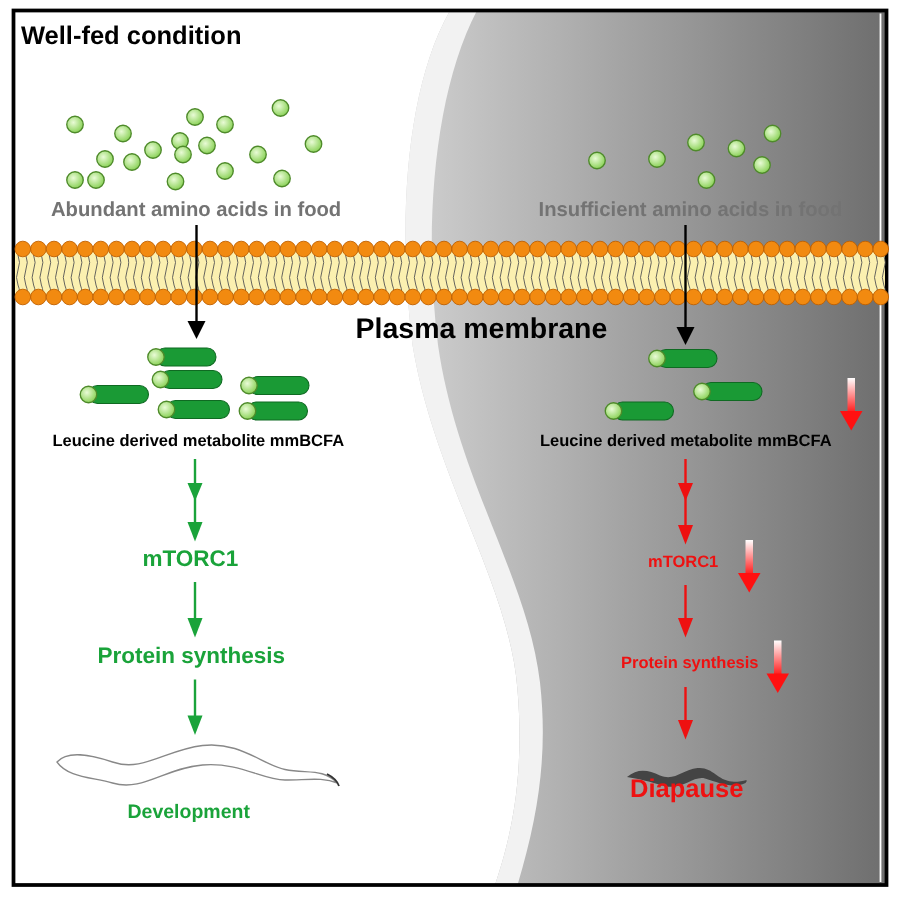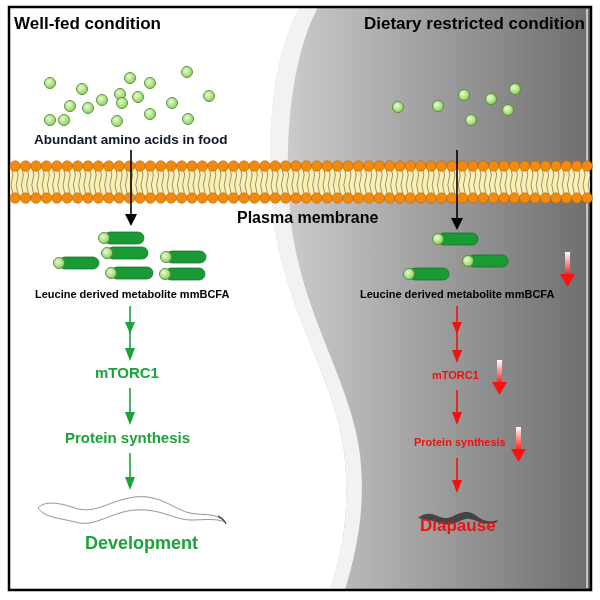--- a/index.html
+++ b/index.html
@@ -1,21 +1,21 @@
 <!DOCTYPE html>
 <html><head>
 <meta charset="utf-8">
 <style>
   html, body { margin:0; padding:0; background:#ffffff; }
   body { width:600px; height:600px; position:relative; overflow:hidden; font-family:"Liberation Sans", sans-serif; }
   #stage { position:absolute; left:0; top:0; width:600px; height:600px; }
   .txt { position:absolute; font-weight:bold; white-space:nowrap; font-family:"Liberation Sans", sans-serif; }
   .title { font-size:17px; color:#000; }
-  .food { font-size:13.5px; color:#0f172a; }
-  .membrane-label { font-size:16px; color:#000; }
+  .food { font-size:13.5px; color:#737373; }
+  .membrane-label { font-size:19px; color:#000; }
   .metab { font-size:11px; color:#000; }
   .green { color:#1aa33a; }
   .red { color:#ee1111; }
 </style>
 </head>
 <body>
 
 <div id="stage">
   <svg id="bg" width="600" height="600" viewBox="0 0 600 600" style="position:absolute;left:0;top:0">
     <defs>
@@ -400,29 +400,29 @@
     <g fill="none" stroke="#888" stroke-width="0.9">
       <path d="M38,508 C 45,500 60,503 75,508 C 95,515 110,500 135,497 C 160,494 175,510 190,513 C 205,516 215,512 225,522 C 215,518 205,520 190,520 C 175,520 160,508 135,510 C 110,512 95,528 75,522 C 60,518 45,518 38,508 Z"></path>
       <path d="M218,516 C 222,518 225,521 226,524" stroke="#333" stroke-width="1.2"></path>
     </g>
     <g>
       <path d="M418,518 C 425,512 432,513 440,517 C 450,521 455,513 465,512 C 475,511 478,520 488,521 C 495,522 500,518 497,522 C 488,526 480,522 470,519 C 462,517 455,527 443,524 C 433,521 425,519 418,518 Z" fill="#444"></path>
     </g>
   </svg>
 
   <div class="txt title" style="left:14px;top:14px">Well-fed condition</div>
-  <div class="txt title" style="right:15px;top:14px">Dietary restricted condition</div>
 
   <div class="txt food" style="left:34px;top:132px">Abundant amino acids in food</div>
+  <div class="txt food" style="left:359px;top:132px">Insufficient amino acids in food</div>
 
   <div class="txt membrane-label" style="left:237px;top:209px">Plasma membrane</div>
 
   <div class="txt metab" style="left:35px;top:288px">Leucine derived metabolite mmBCFA</div>
   <div class="txt metab" style="left:360px;top:288px">Leucine derived metabolite mmBCFA</div>
 
   <div class="txt green" style="left:95px;top:364px;font-size:15px">mTORC1</div>
   <div class="txt green" style="left:65px;top:429px;font-size:15px">Protein synthesis</div>
-  <div class="txt green" style="left:85px;top:533px;font-size:18px">Development</div>
+  <div class="txt green" style="left:85px;top:533px;font-size:13px">Development</div>
 
   <div class="txt red" style="left:432px;top:369px;font-size:11px">mTORC1</div>
   <div class="txt red" style="left:414px;top:436px;font-size:11px">Protein synthesis</div>
   <div class="txt red" style="left:420px;top:516px;font-size:17px">Diapause</div>
 </div>
 
 </body></html>

